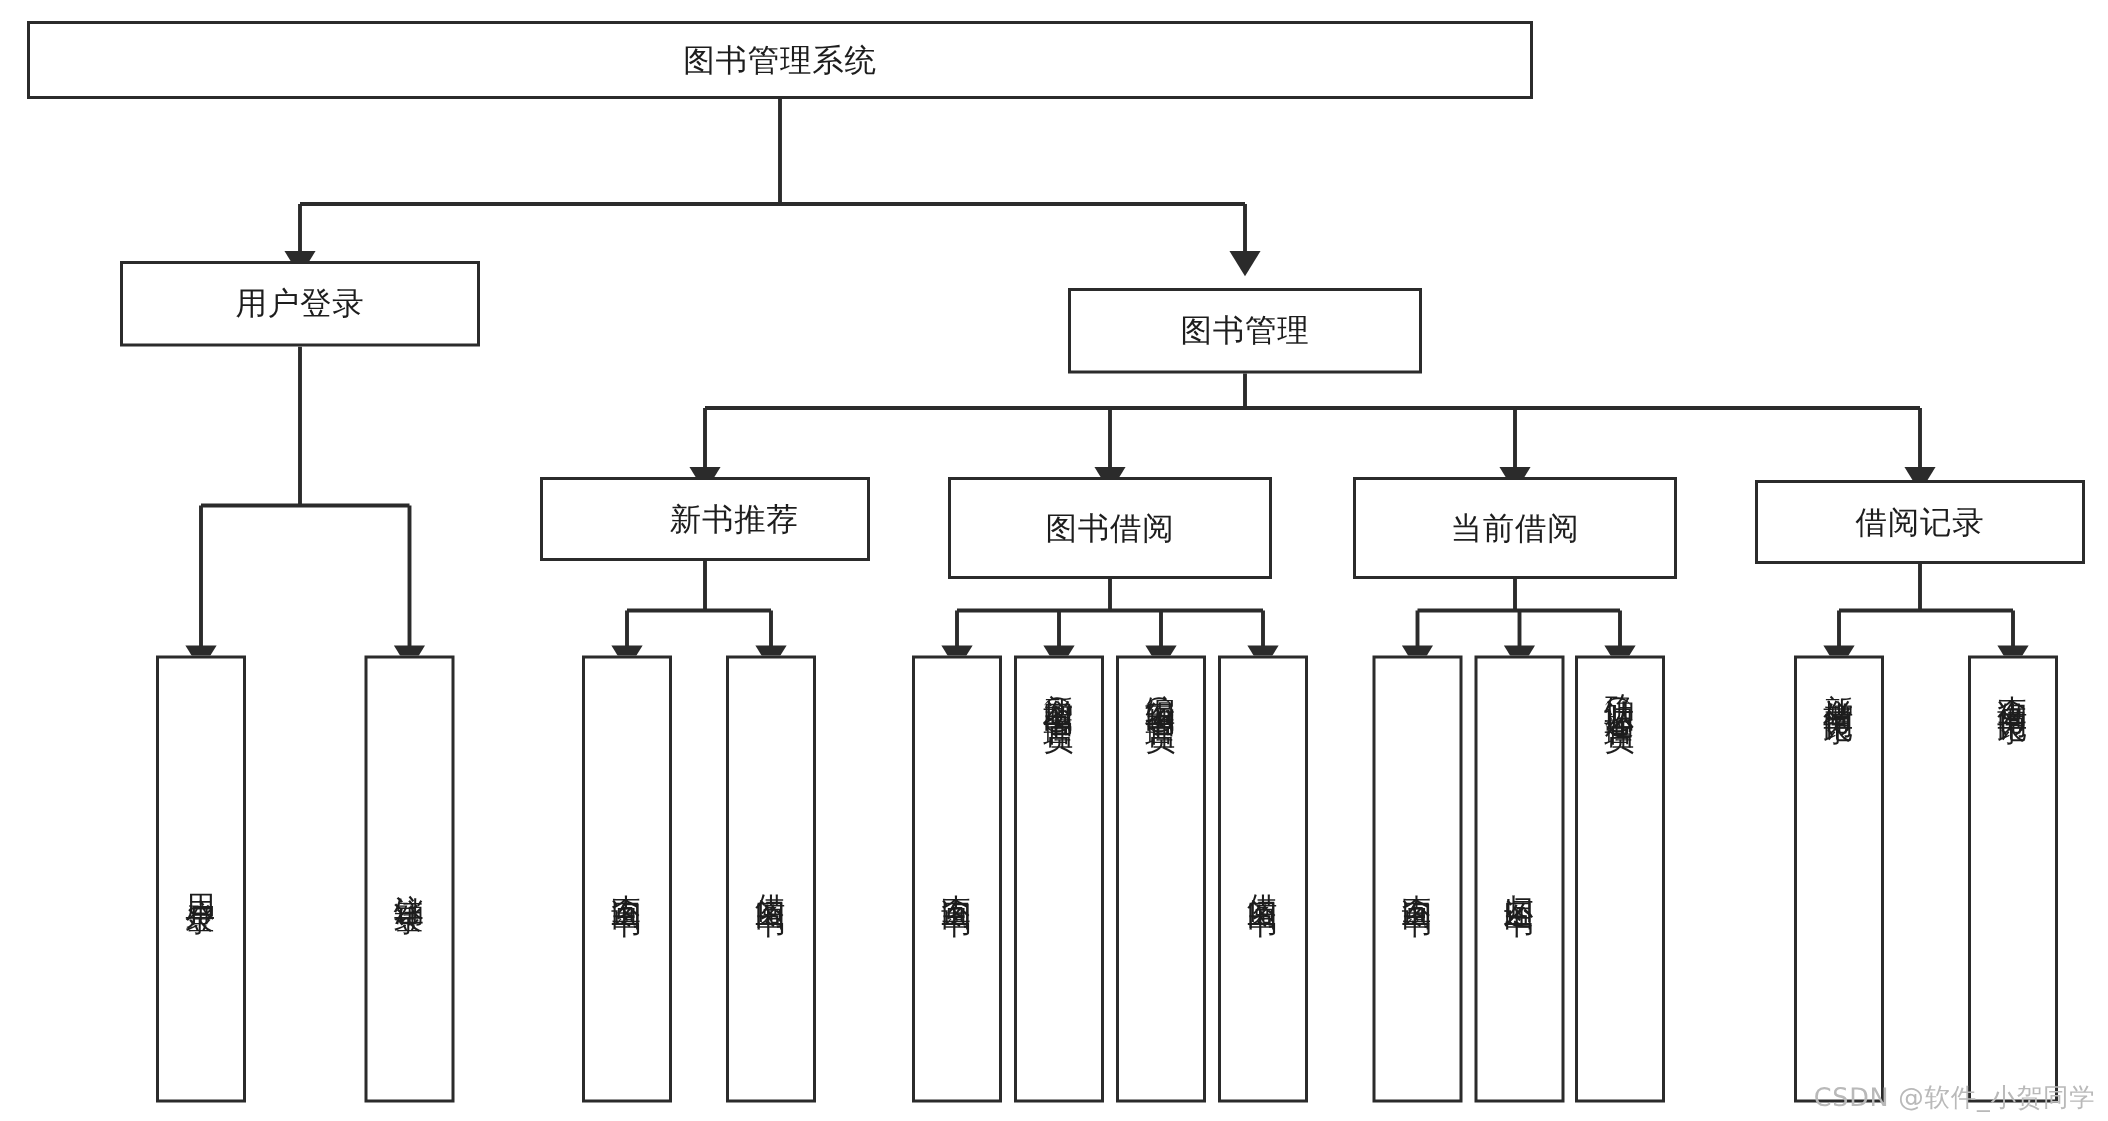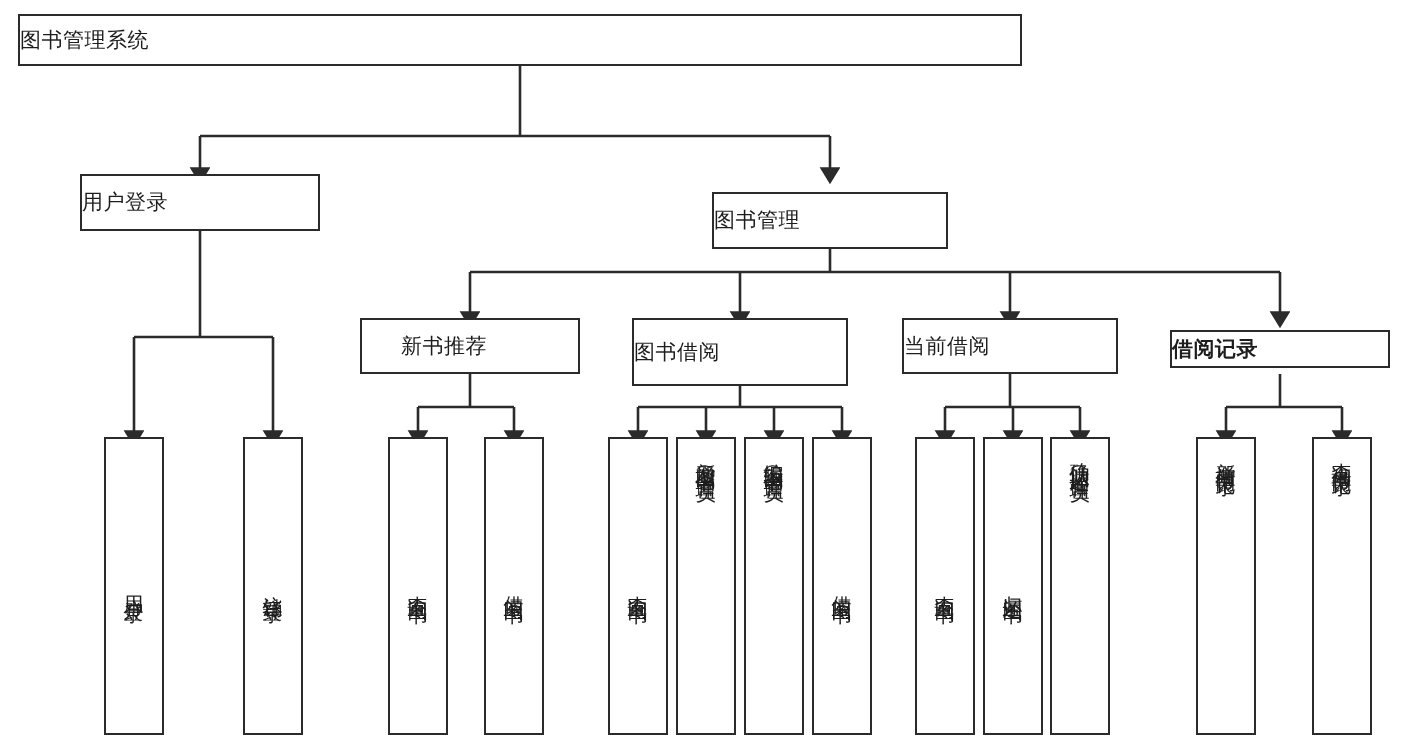--- a/index.html
+++ b/index.html
@@ -28,21 +28,21 @@
     height: 747px;
     display: block;
   }
   .node-box {
     position: absolute;
     box-sizing: border-box;
     background: #ffffff;
     border: 2px solid #2b2b2b;
     display: flex;
     align-items: center;
-    justify-content: flex-start;
+    justify-content: center;
     overflow: hidden;
   }
   .node-label-h {
     font-size: 21px;
     color: #1d1d1d;
     line-height: 1.15;
     white-space: nowrap;
     letter-spacing: 0.5px;
   }
   .node-label-v {
@@ -131,24 +131,24 @@
       </div>
       <div class="node-box" style="left: 712px; top: 192px; width: 236px; height: 57px;">
         <span class="node-label-h">图书管理</span>
       </div>
       <div class="node-box" style="left: 360px; top: 318px; width: 220px; height: 56px; padding-left: 39px;">
         <span class="node-label-h">新书推荐</span>
       </div>
       <div class="node-box" style="left: 632px; top: 318px; width: 216px; height: 68px;">
         <span class="node-label-h">图书借阅</span>
       </div>
-      <div class="node-box" style="left: 902px; top: 318px; width: 216px; height: 56px;">
+      <div class="node-box" style="left: 902px; top: 318px; width: 216px; height: 68px;">
         <span class="node-label-h">当前借阅</span>
       </div>
-      <div class="node-box" style="left: 1170px; top: 330px; width: 220px; height: 38px; font-weight: bold;">
+      <div class="node-box" style="left: 1170px; top: 320px; width: 220px; height: 56px;">
         <span class="node-label-h">借阅记录</span>
       </div>
       <div class="node-box leaf-box short-text" style="left: 104px; top: 437px; width: 60px; height: 298px;">
         <span class="node-label-v">用户登录</span>
       </div>
       <div class="node-box leaf-box short-text" style="left: 243px; top: 437px; width: 60px; height: 298px;">
         <span class="node-label-v">注销登录</span>
       </div>
       <div class="node-box leaf-box short-text" style="left: 388px; top: 437px; width: 60px; height: 298px;">
         <span class="node-label-v">查询图书</span>
@@ -178,14 +178,15 @@
         <span class="node-label-v">确认归还（管理员）</span>
       </div>
       <div class="node-box leaf-box" style="left: 1196px; top: 437px; width: 60px; height: 298px;">
         <span class="node-label-v">新增借阅记录</span>
       </div>
       <div class="node-box leaf-box" style="left: 1312px; top: 437px; width: 60px; height: 298px;">
         <span class="node-label-v">查询借阅记录</span>
       </div>
     </div>
 
+  <div id="watermark">CSDN @软件_小贺同学</div>
 
 </div>
 
 </body></html>

